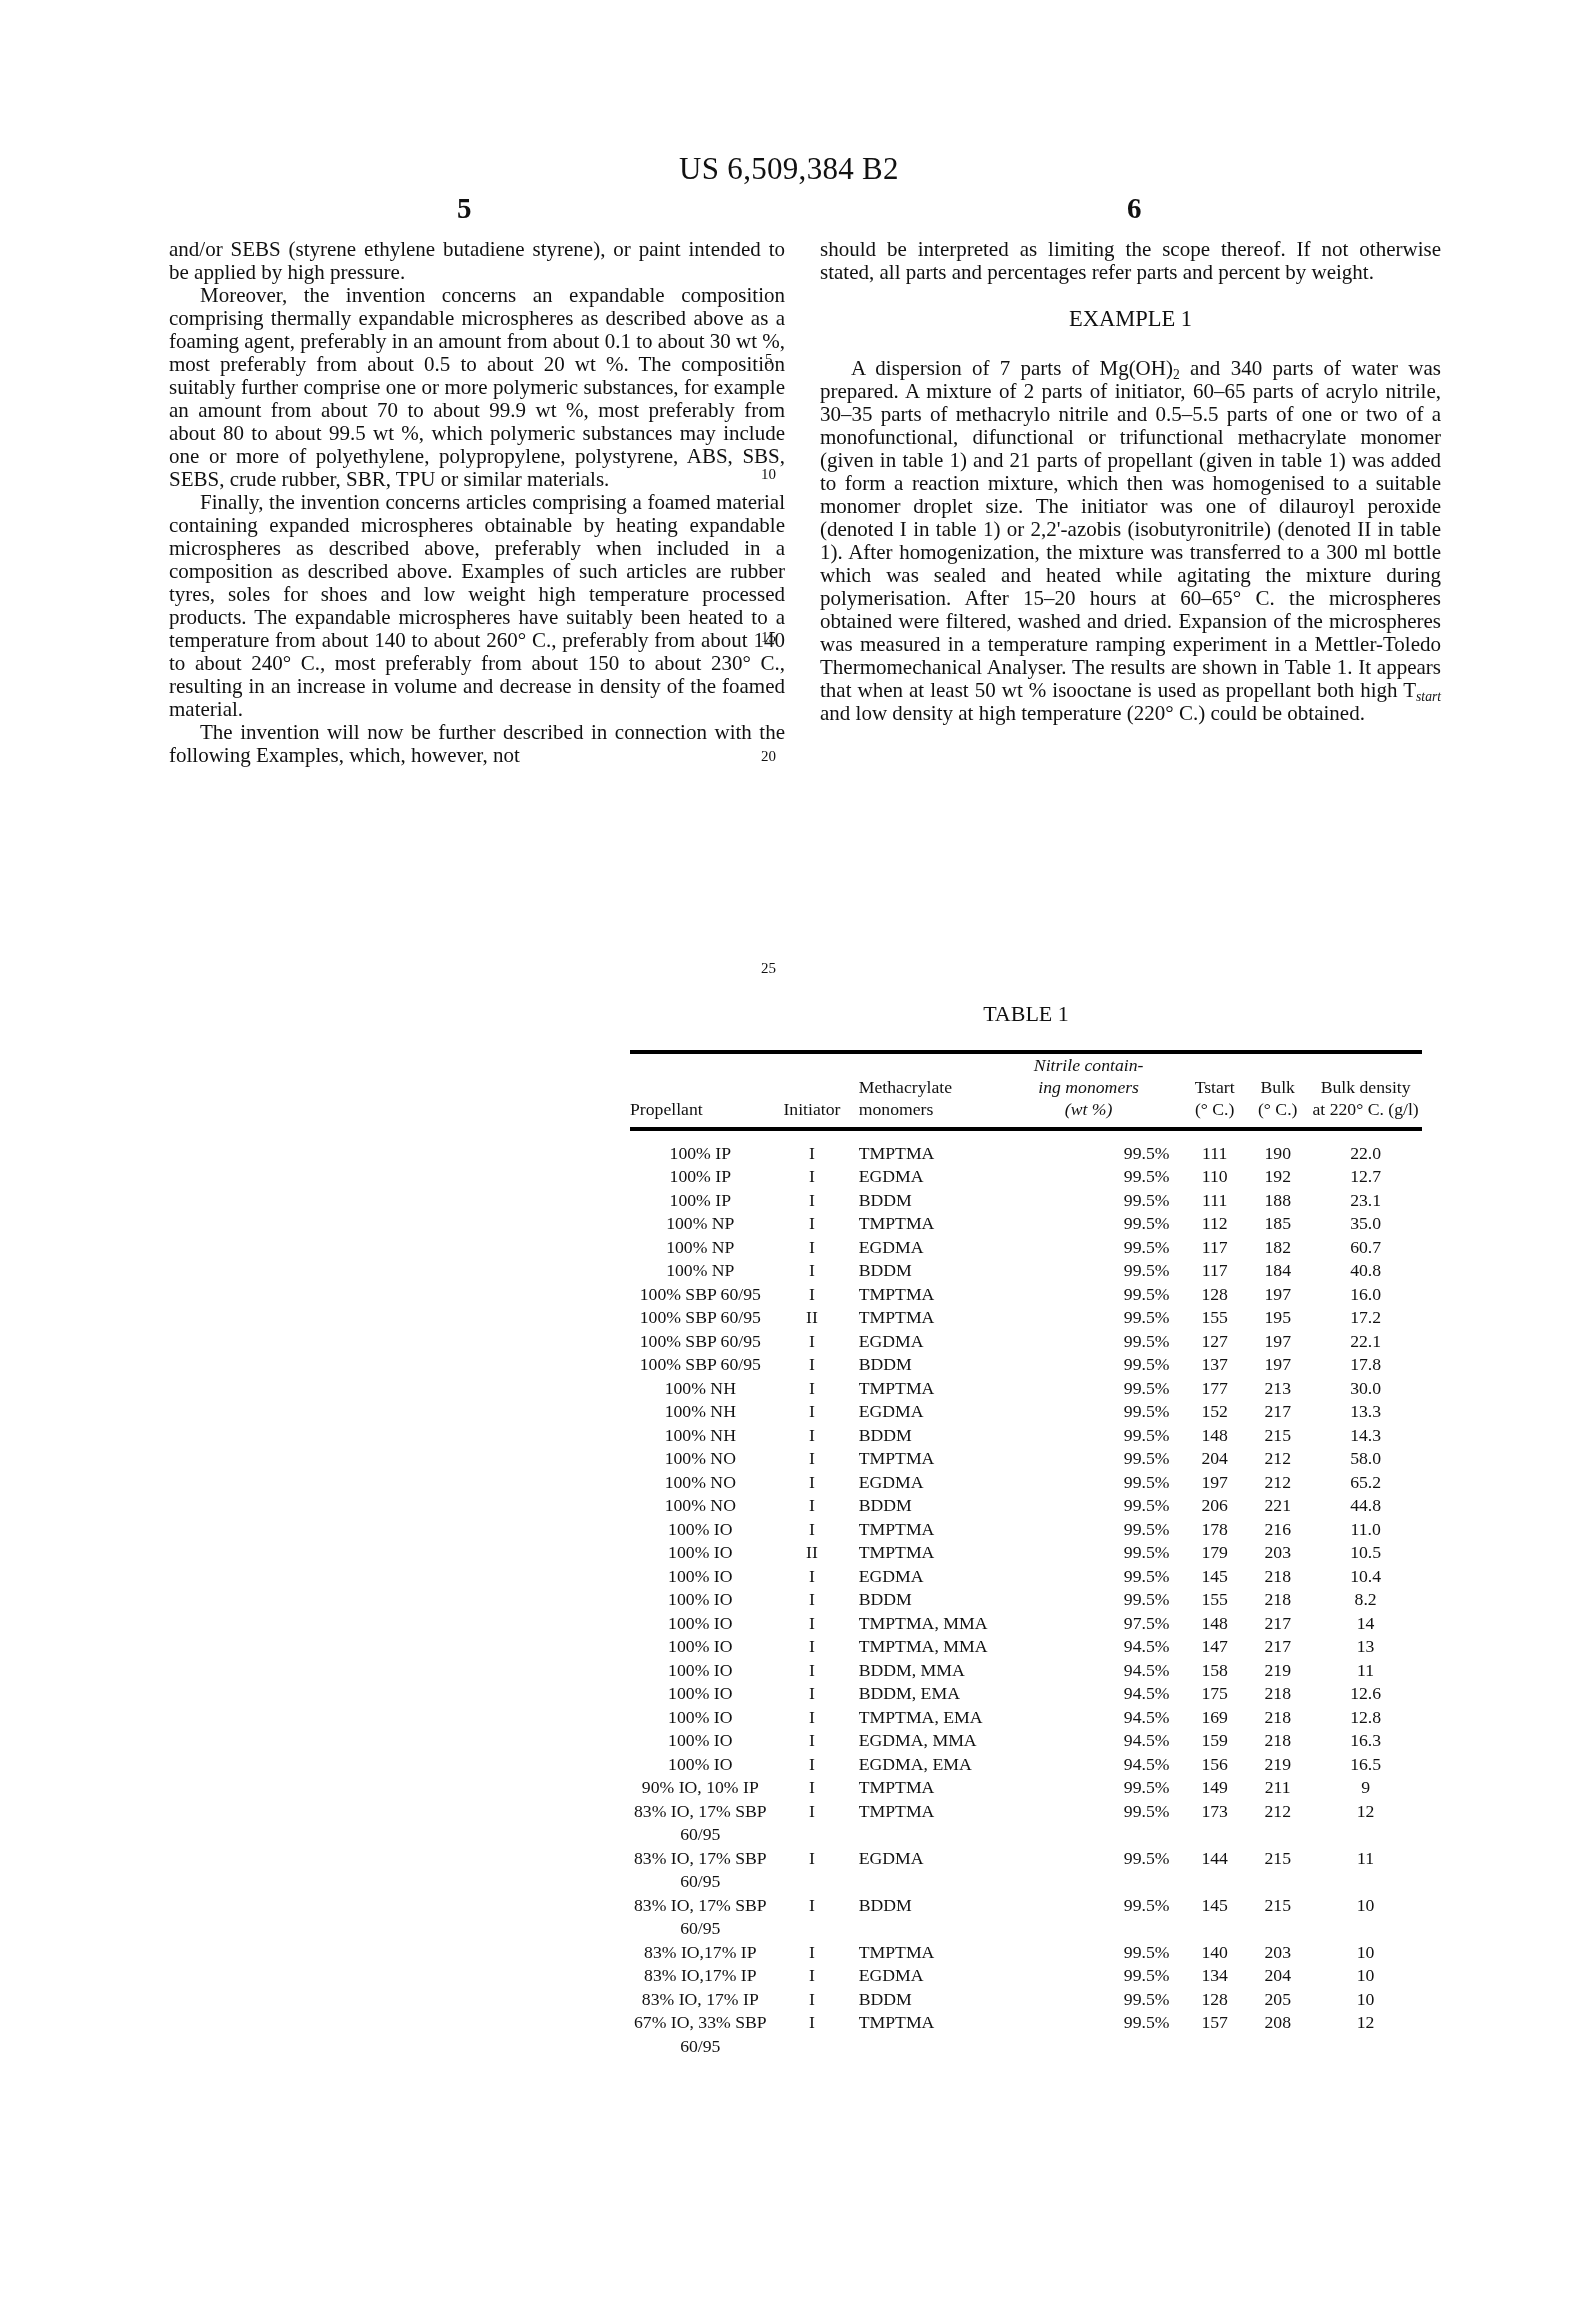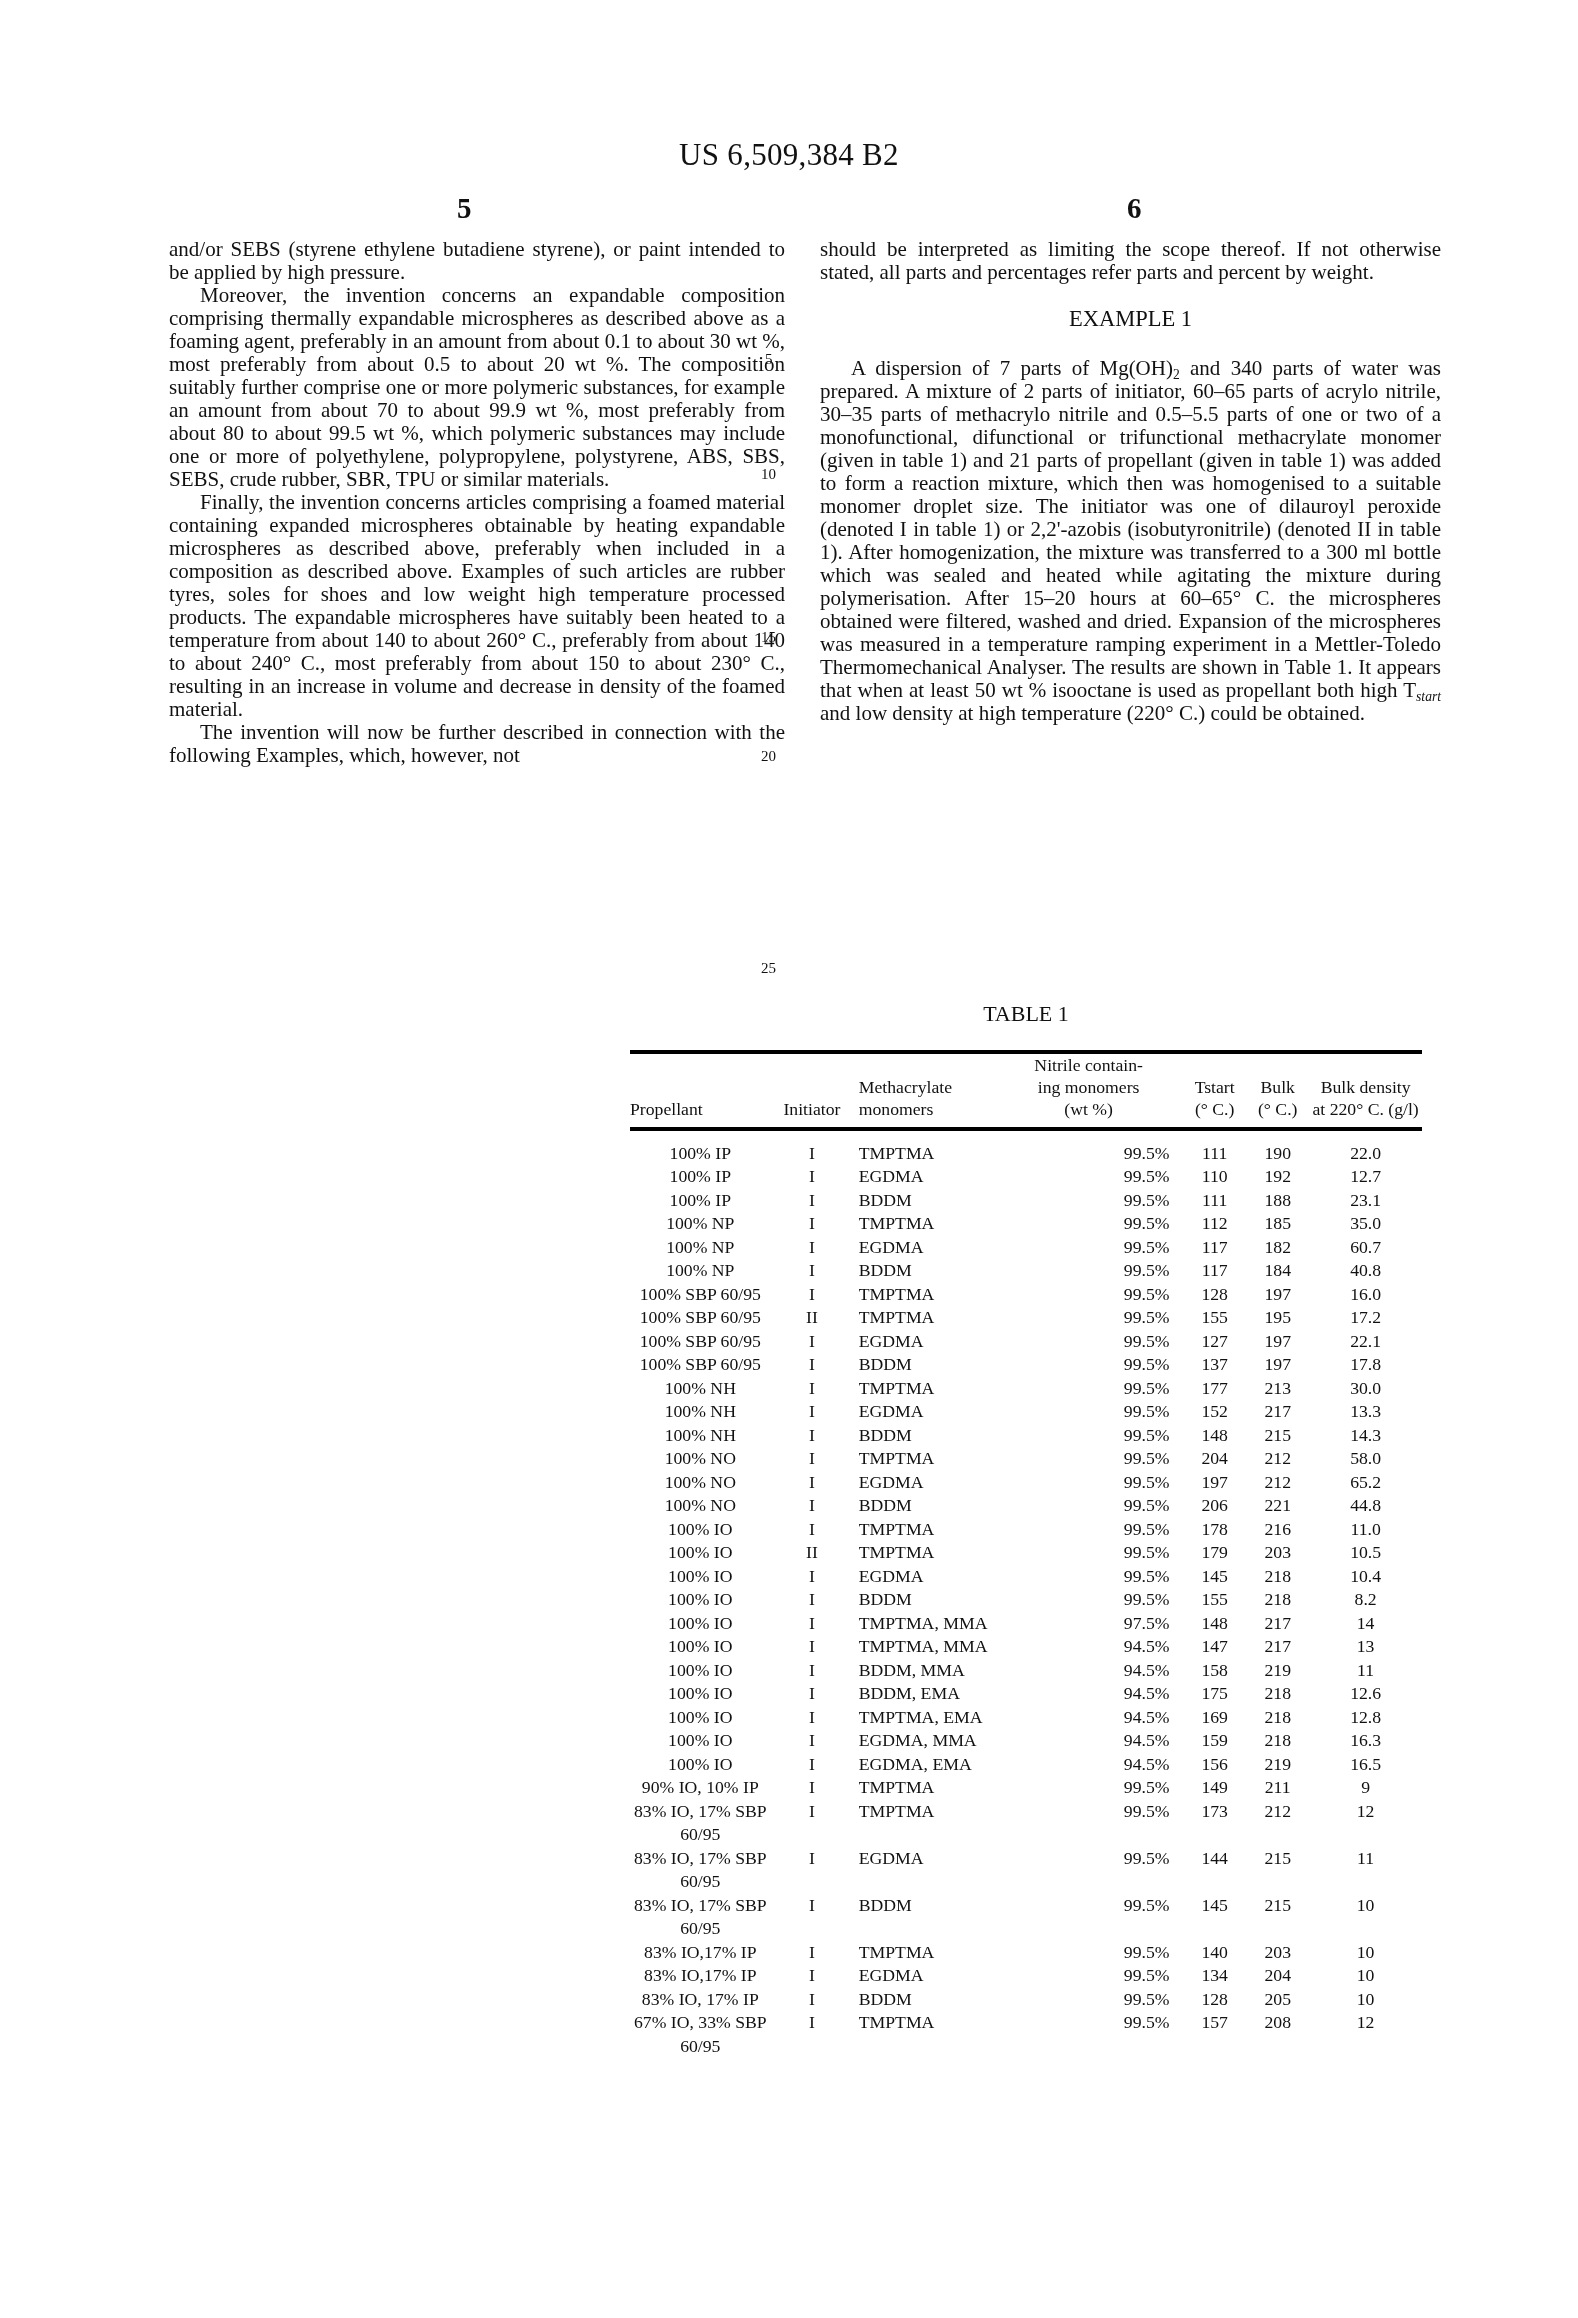--- a/index.html
+++ b/index.html
@@ -1,19 +1,19 @@
 <!DOCTYPE html>
 <html style="font-size:11px"><head>
 <meta charset="utf-8">
 <style>
   html, body { margin:0; padding:0; background:#ffffff; }
   body { width:1578px; height:2319px; position:relative; overflow:hidden;
          font-family:"Liberation Serif","DejaVu Serif",serif; color:#111; }
   .abs { position:absolute; }
-  #patent-number { left:0; width:1578px; top:137px; text-align:center; font-size:31px; letter-spacing:0.3px; }
+  #patent-number { left:0; width:1578px; top:151px; text-align:center; font-size:31px; letter-spacing:0.3px; }
   .colnum { top:192px; font-size:29px; font-weight:bold; }
   #colnum-left { left:457px; }
   #colnum-right { left:1127px; }
   .column { top:238px; font-size:21px; line-height:23px; text-align:justify; }
   #col-left { left:169px; width:616px; }
   #col-right { left:820px; width:621px; }
   .column p { margin:0; text-indent:0; }
   .column p.indent { text-indent:31px; }
   .line-num { font-size:15px; position:absolute; }
   .heading { text-align:center; margin:0; font-size:22.5px; }
@@ -28,21 +28,21 @@
   #table-1 td.c { padding:0; line-height:23.5px; vertical-align:top; }
   #table-1 tbody tr:first-child td { padding-top:11px; }
   .c-prop { width:136px; text-align:center; }
   .c-init { width:80px; text-align:center; }
   .c-meth { width:144px; text-align:left; padding-left:5.4px !important; }
   .c-nit  { width:156px; text-align:right; padding-right:13.6px !important; }
   .c-ts   { width:61px; text-align:center; }
   .c-tm   { width:61px; text-align:center; }
   .c-bd   { width:109px; text-align:center; }
   th.c-prop { text-align:left; }
-  th.c-nit { text-align:center; }
+  th.c-nit { text-align:center;font-style:italic; }
   .prop-text { display:inline-block; width:136px; white-space:normal; }
 </style>
 </head>
 <body>
 
 <div class="abs" id="patent-number">US 6,509,384 B2</div>
 <div class="abs colnum" id="colnum-left">5</div>
 <div class="abs colnum" id="colnum-right">6</div>
 
 <div class="abs column" id="col-left">

